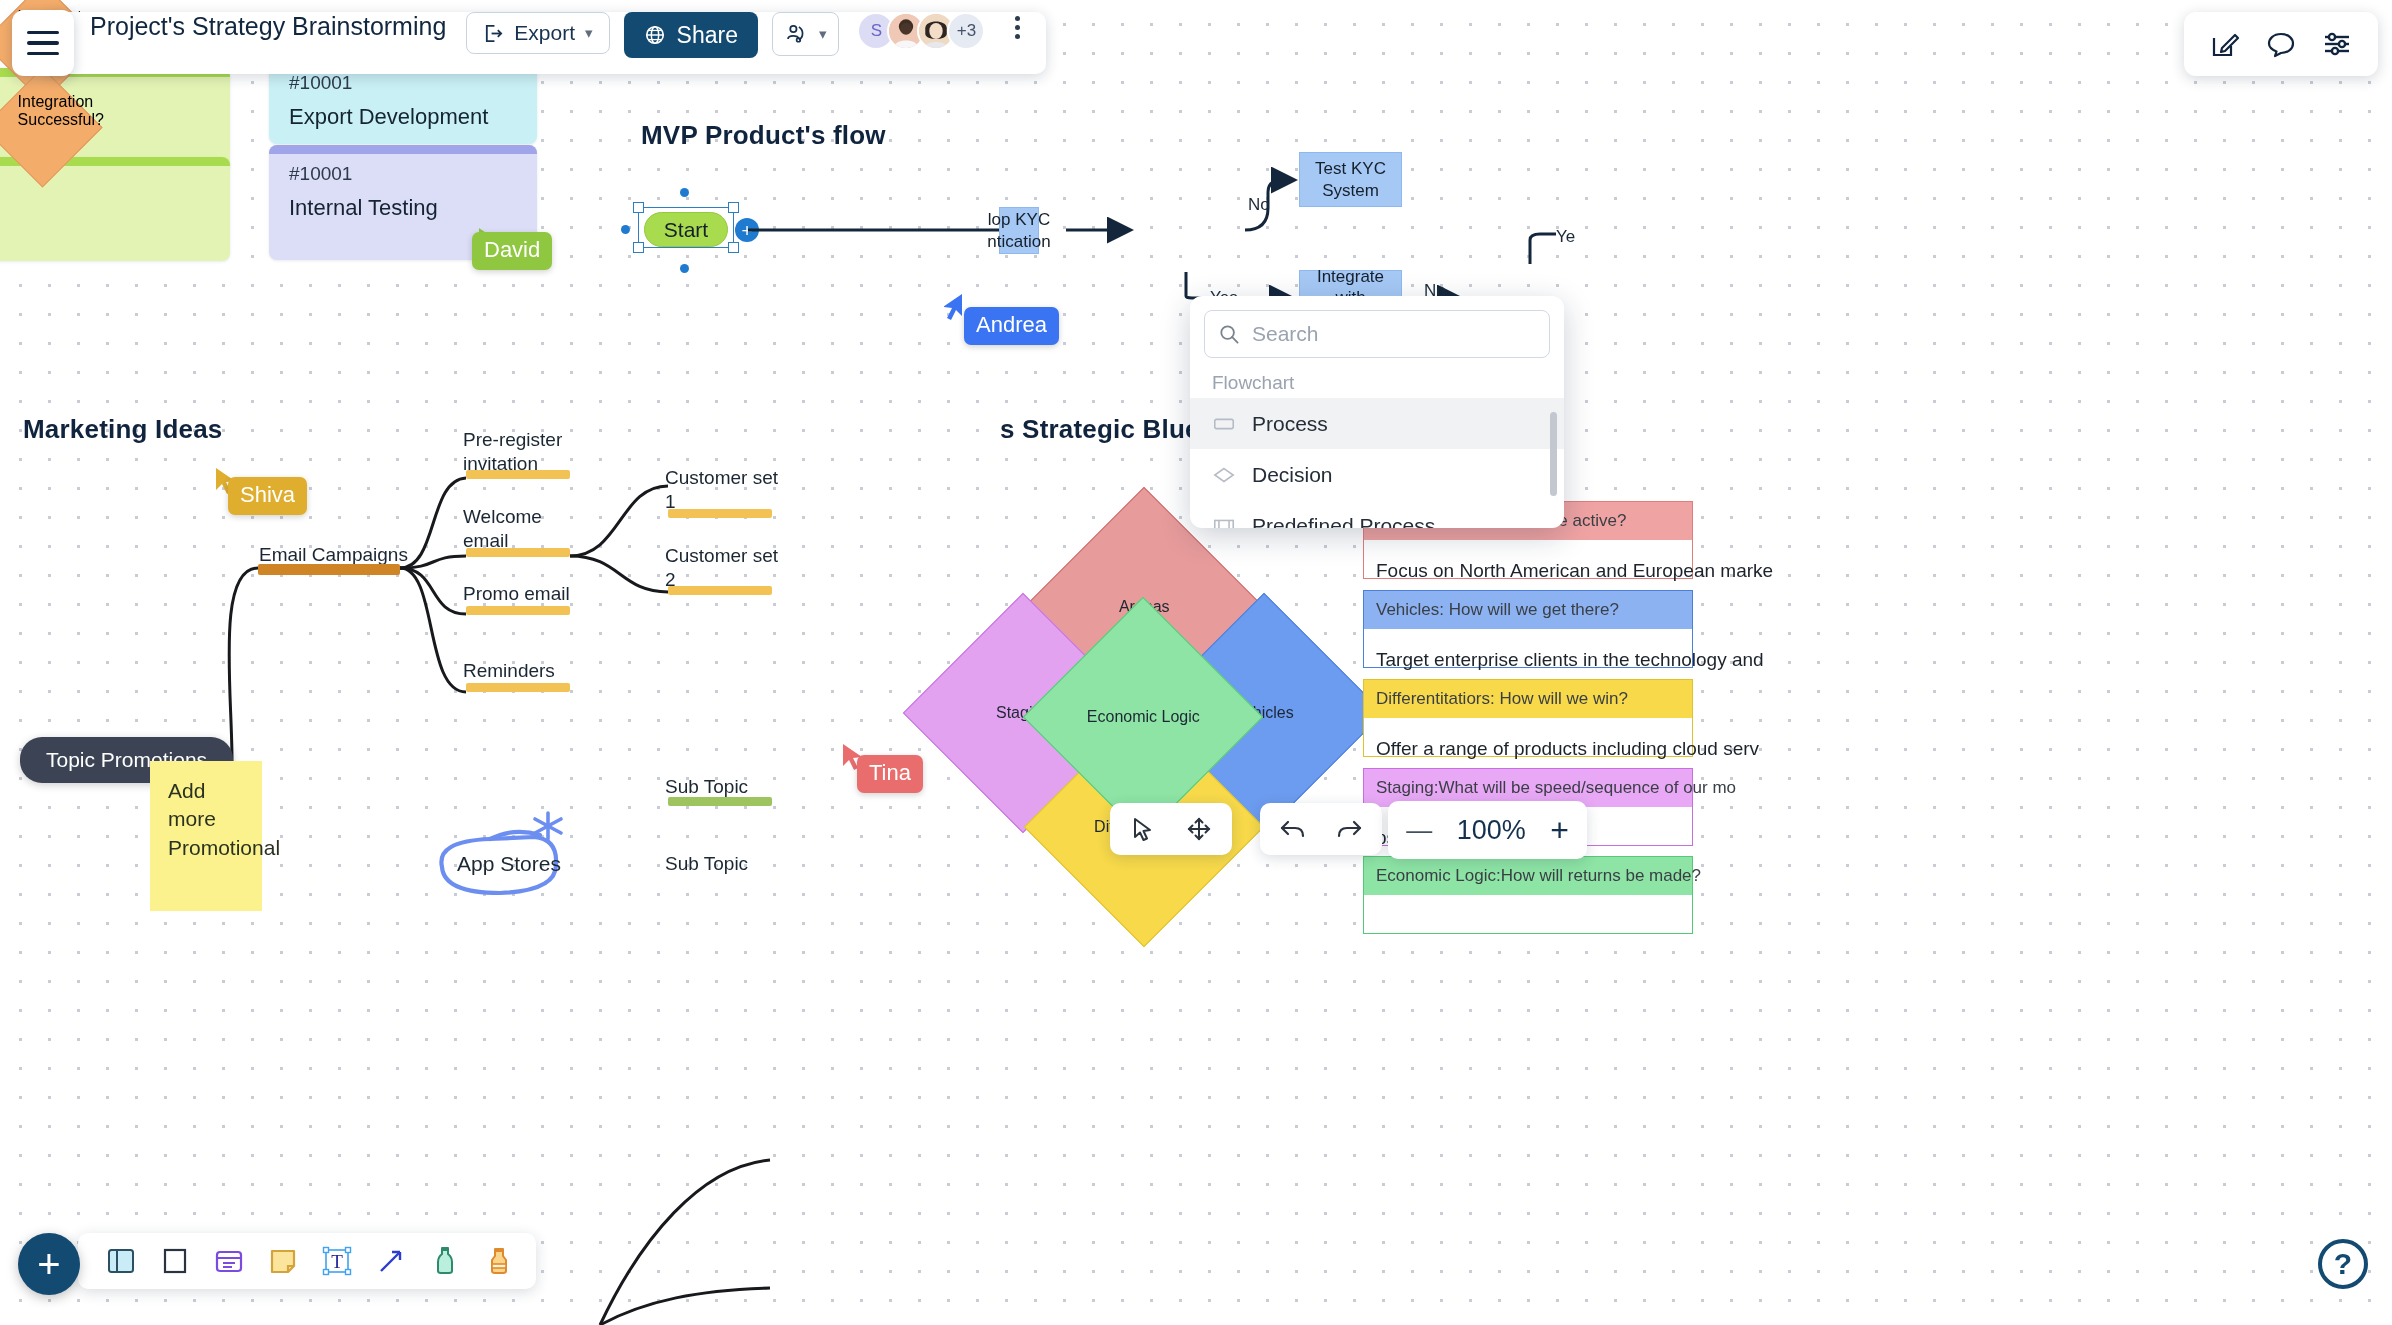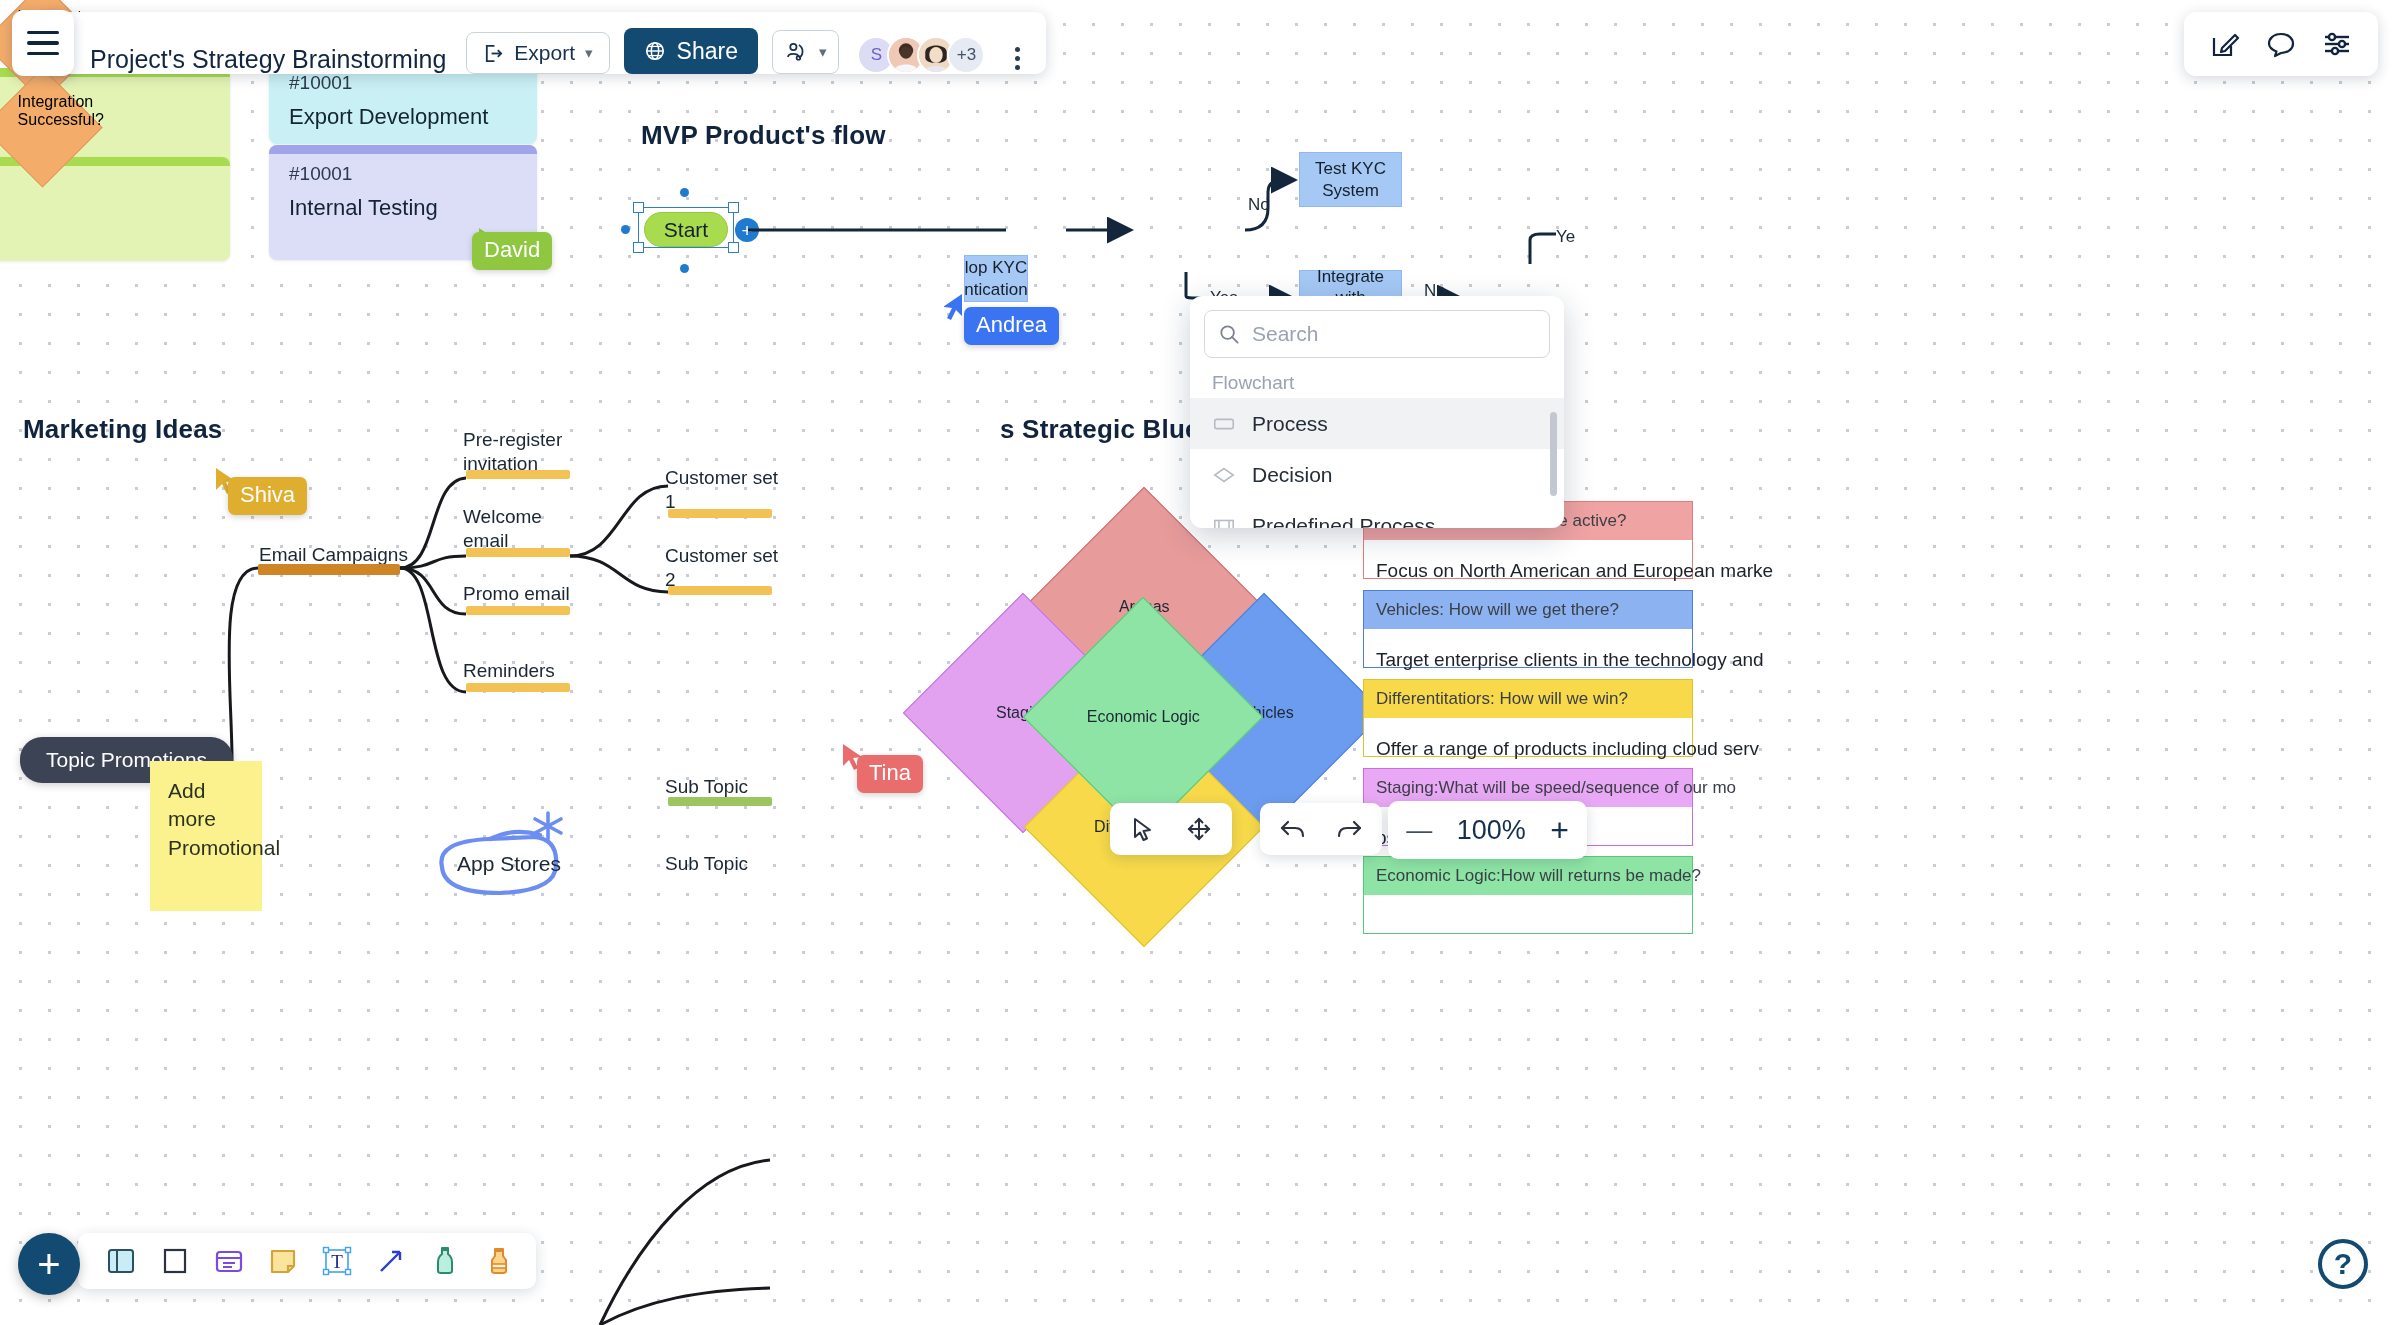--- a/index.html
+++ b/index.html
@@ -101,21 +101,21 @@
     position:absolute; left:12px; top:10px; width:62px; height:66px;
     background:#fff; border-radius:12px; box-shadow:0 3px 12px rgba(16,36,62,.22);
     display:flex; flex-direction:column; align-items:center; justify-content:center; gap:7px;
     z-index:60;
   }
   #hamburger i { display:block; width:32px; height:3.4px; background:#10243e; border-radius:2px; }
 
   #topbar {
     position:absolute; left:44px; top:12px; height:62px;
     background:#fff; border-radius:10px; box-shadow:0 3px 14px rgba(16,36,62,.18);
-    display:flex; align-items:flex-end; padding:0 18px 0 46px; gap:14px; z-index:50;
+    display:flex; align-items:flex-start; padding:0 18px 8px 46px; gap:14px; z-index:50;
   }
   #boardtitle { font-size:25px; color:#11263f; white-space:nowrap; margin-right:6px; }
   .btn-export {
     display:flex; align-items:center; gap:10px; height:42px; padding:0 16px;
     border:1.4px solid #c9d3de; border-radius:8px; background:#fff;
     font-size:21px; color:#17324f; white-space:nowrap;
   }
   .btn-share {
     display:flex; align-items:center; gap:11px; height:46px; padding:0 20px;
     background:#134a72; color:#fff; border-radius:8px; font-size:23px; white-space:nowrap;
@@ -254,21 +254,21 @@
       </marker>
     </defs>
     <path d="M748,230 L1006,230" stroke="#13263b" stroke-width="3" fill="none"></path>
     <path d="M1066,230 L1128,230" stroke="#13263b" stroke-width="3" fill="none" marker-end="url(#ah)"></path>
     <path d="M1245,230 Q1268,230 1268,208 L1268,192 Q1268,180 1282,180 L1292,180" stroke="#13263b" stroke-width="3" fill="none" marker-end="url(#ah)"></path>
     <path d="M1186,272 L1186,296 Q1186,298 1192,298 L1290,298" stroke="#13263b" stroke-width="3" fill="none" marker-end="url(#ah)"></path>
     <path d="M1402,298 L1458,298" stroke="#13263b" stroke-width="3" fill="none" marker-end="url(#ah)"></path>
     <path d="M1530,264 L1530,240 Q1530,234 1540,234 L1556,234" stroke="#13263b" stroke-width="3" fill="none"></path>
   </svg>
 
-  <div class="fnode fbox" style="left:964px; top:207px; width:64px; height:47px;margin-top:48px;">
+  <div class="fnode fbox" style="left:999px; top:207px; width:40px; height:47px;">
     <span>lop KYC<br>ntication</span>
   </div>
 
   <div class="fdiamond" style="left:1143px; top:188px; width:85px; height:85px;">
     <span>KYCSystem<br>Ready?</span>
   </div>
 
   <div class="fnode fbox" style="left:1299px; top:152px; width:103px; height:55px;">
     <span>Test KYC<br>System</span>
   </div>

